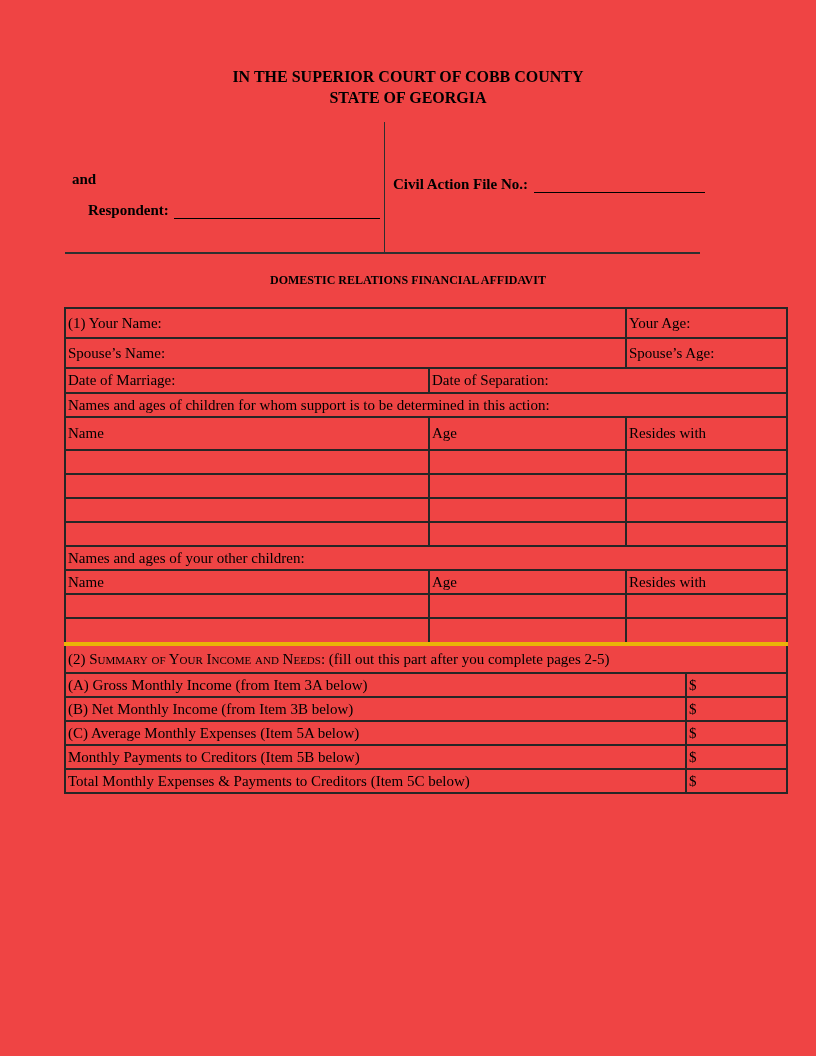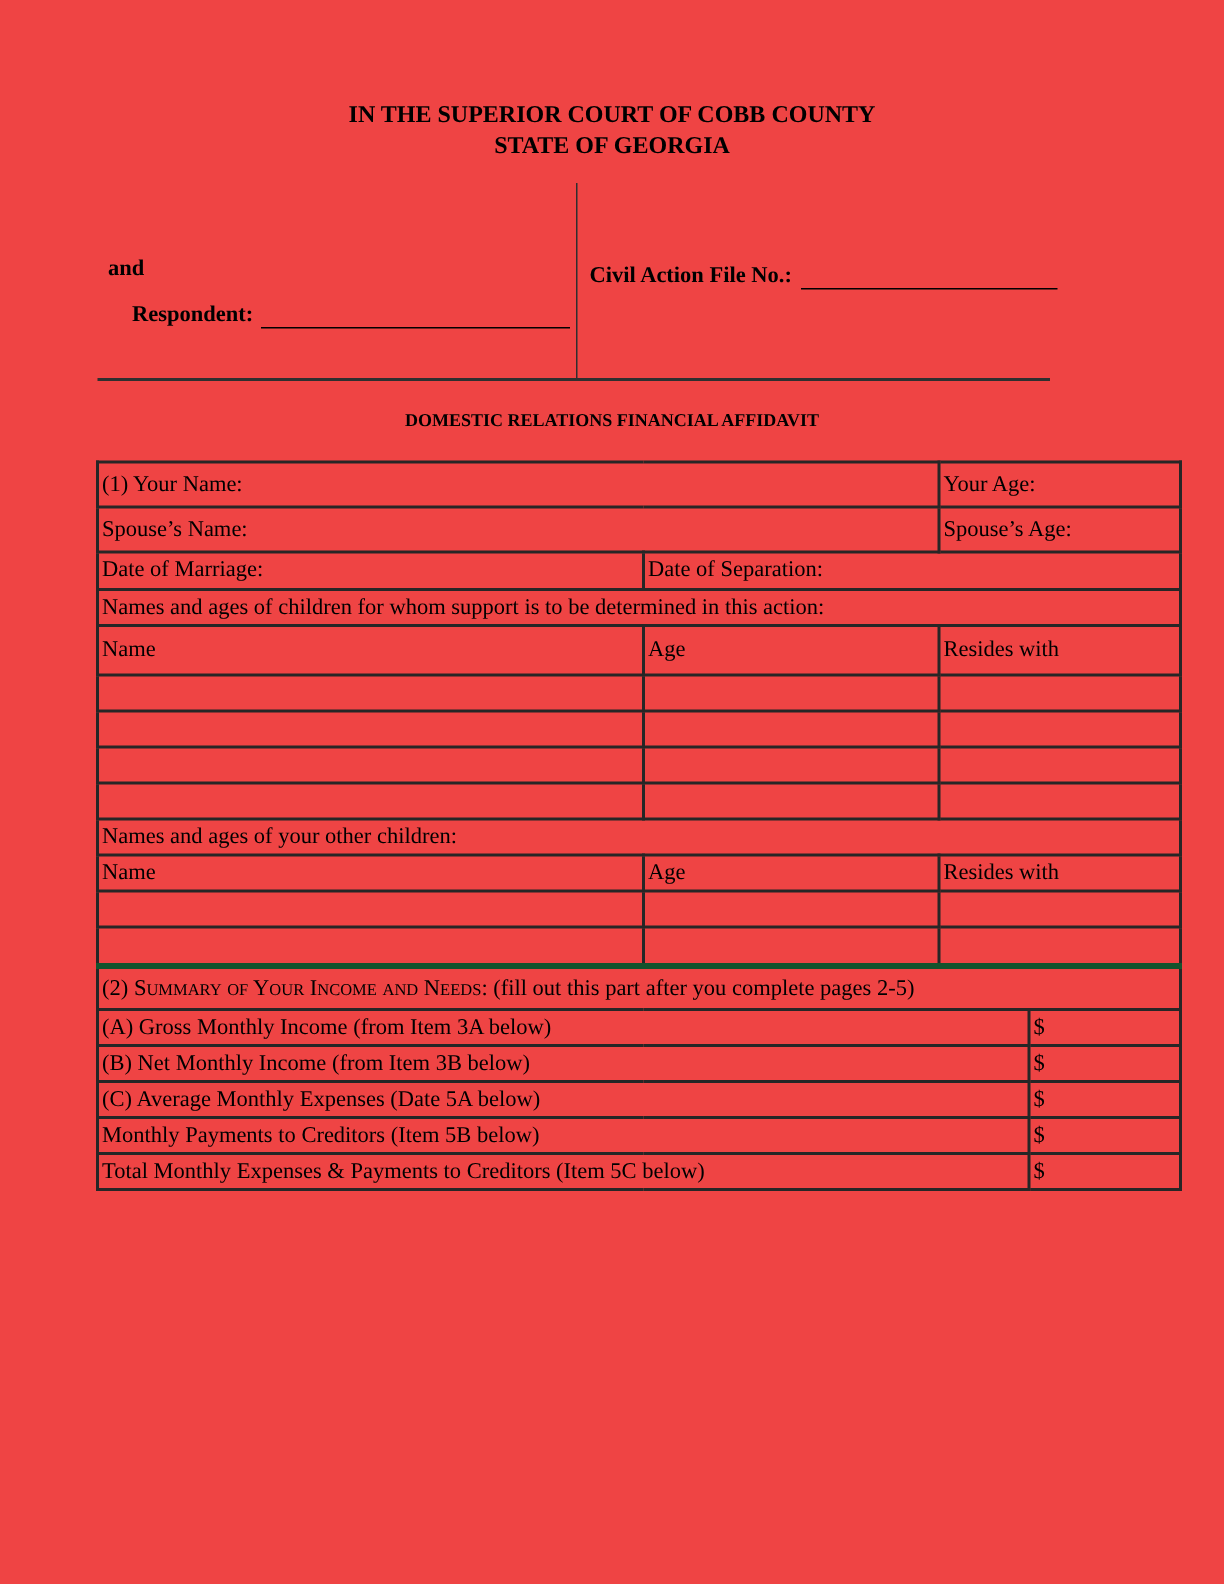--- a/index.html
+++ b/index.html
@@ -64,21 +64,21 @@
     vertical-align: middle;
     overflow: hidden;
   }
   tr.h26 td { height: 26px; }
   tr.h29 td { height: 29px; }
   tr.h30 td { height: 30px; }
   tr.h31 td { height: 25px; }
   tr.h32 td { height: 24px; }
   tr.h33 td { height: 33px; }
   td.center { text-align: left; }
-  tr.seprow td { border-top: 4px solid #14532d; }
+  tr.seprow td { border-top: 4px solid #eab308; }
   .sc { font-variant: small-caps; }
 </style>
 </head>
 <body>
 
 <div class="page">
 
   <div class="court-header">
     <div>IN THE SUPERIOR COURT OF COBB COUNTY</div>
     <div>STATE OF GEORGIA</div>
@@ -178,21 +178,21 @@
     </tr>
     <tr class="h32">
       <td colspan="3">(A) Gross Monthly Income (from Item 3A below)</td>
       <td>$</td>
     </tr>
     <tr class="h32">
       <td colspan="3">(B) Net Monthly Income (from Item 3B below)</td>
       <td>$</td>
     </tr>
     <tr class="h32">
-      <td colspan="3">(C) Average Monthly Expenses (Date 5A below)</td>
+      <td colspan="3">(C) Average Monthly Expenses (Item 5A below)</td>
       <td>$</td>
     </tr>
     <tr class="h32">
       <td colspan="3">Monthly Payments to Creditors (Item 5B below)</td>
       <td>$</td>
     </tr>
     <tr class="h32">
       <td colspan="3">Total Monthly Expenses &amp; Payments to Creditors (Item 5C below)</td>
       <td>$</td>
     </tr>

